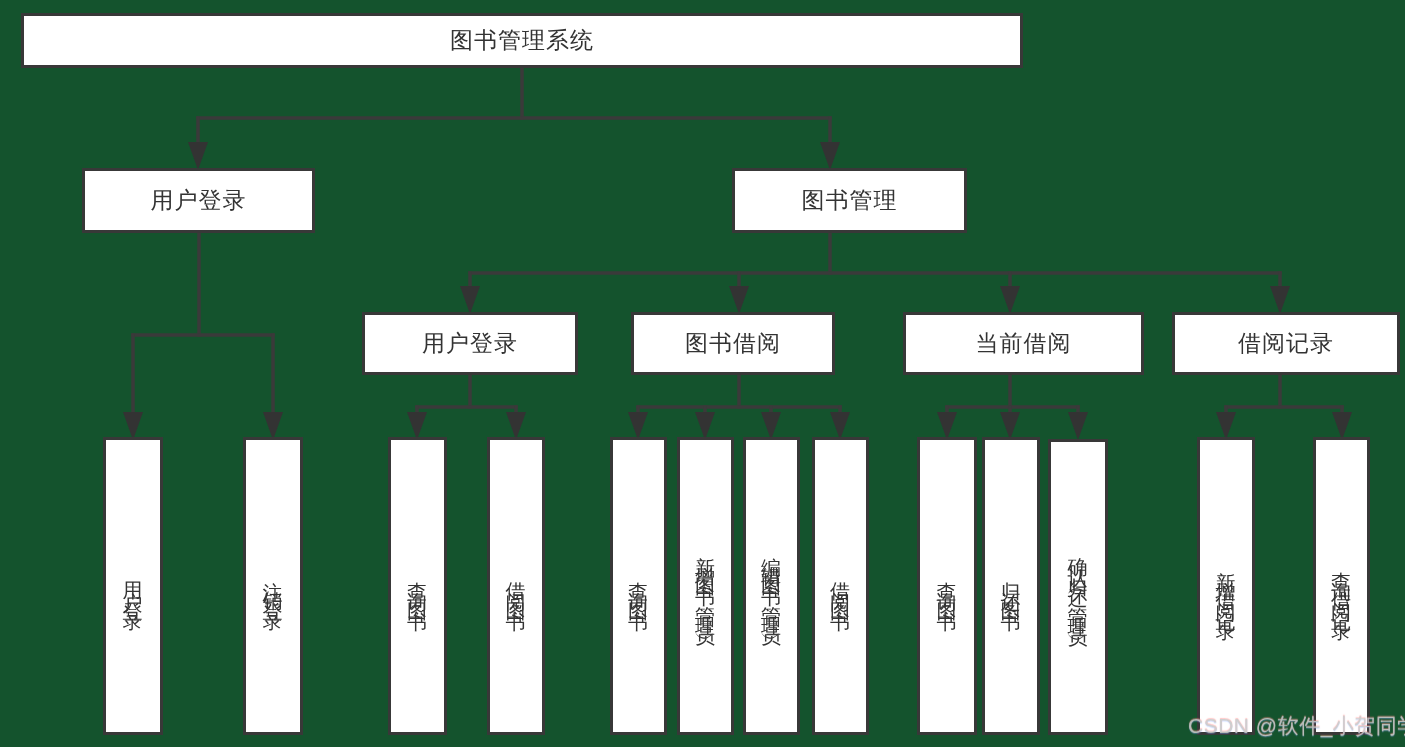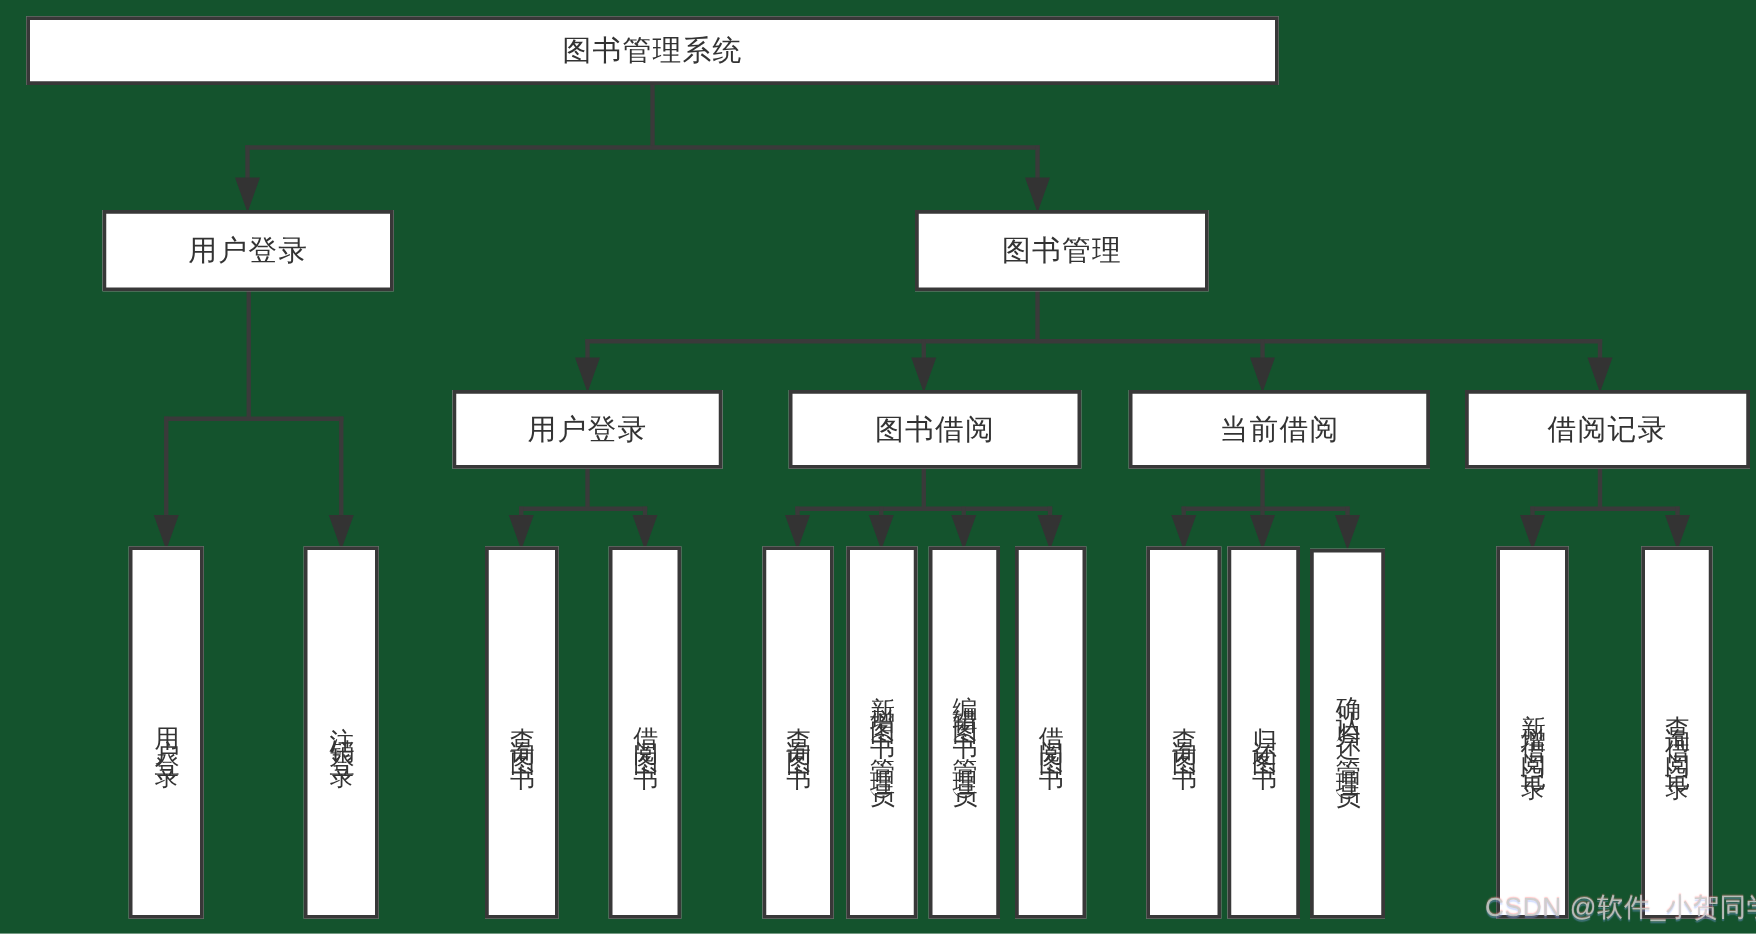--- a/index.html
+++ b/index.html
@@ -138,21 +138,21 @@
   <div class="node hnode" style="left:82px;top:168px;width:233px;height:65px;">
     <span class="label">用户登录</span>
   </div>
   <div class="node hnode" style="left:712px;top:168px;width:235px;height:65px;margin-left:20px;">
     <span class="label">图书管理</span>
   </div>
 
   <div class="node hnode" style="left:362px;top:312px;width:216px;height:63px;">
     <span class="label">用户登录</span>
   </div>
-  <div class="node hnode" style="left:631px;top:312px;width:234px;height:63px;">
+  <div class="node hnode" style="left:631px;top:312px;width:204px;height:63px;">
     <span class="label">图书借阅</span>
   </div>
   <div class="node hnode" style="left:903px;top:312px;width:241px;height:63px;">
     <span class="label">当前借阅</span>
   </div>
   <div class="node hnode" style="left:1172px;top:312px;width:228px;height:63px;">
     <span class="label">借阅记录</span>
   </div>
 
   <div class="node vnode" style="left:103px;top:437px;width:60px;height:298px;">

